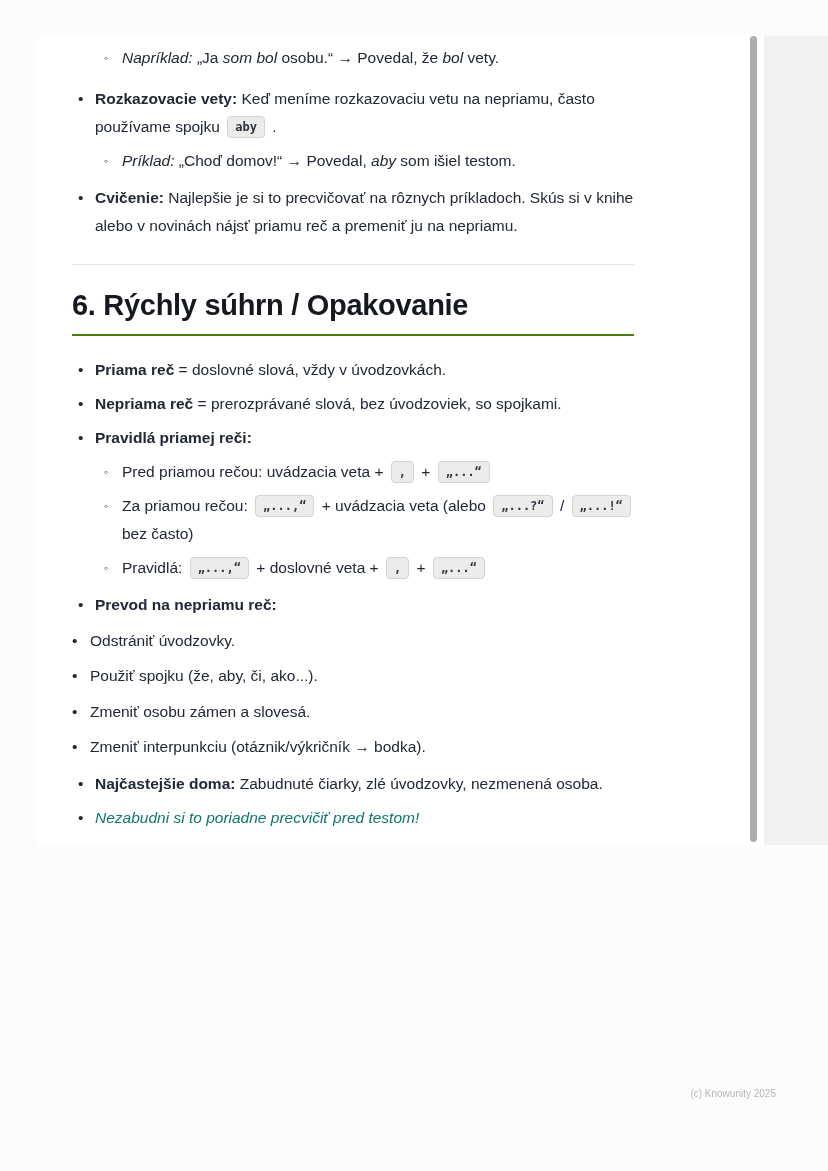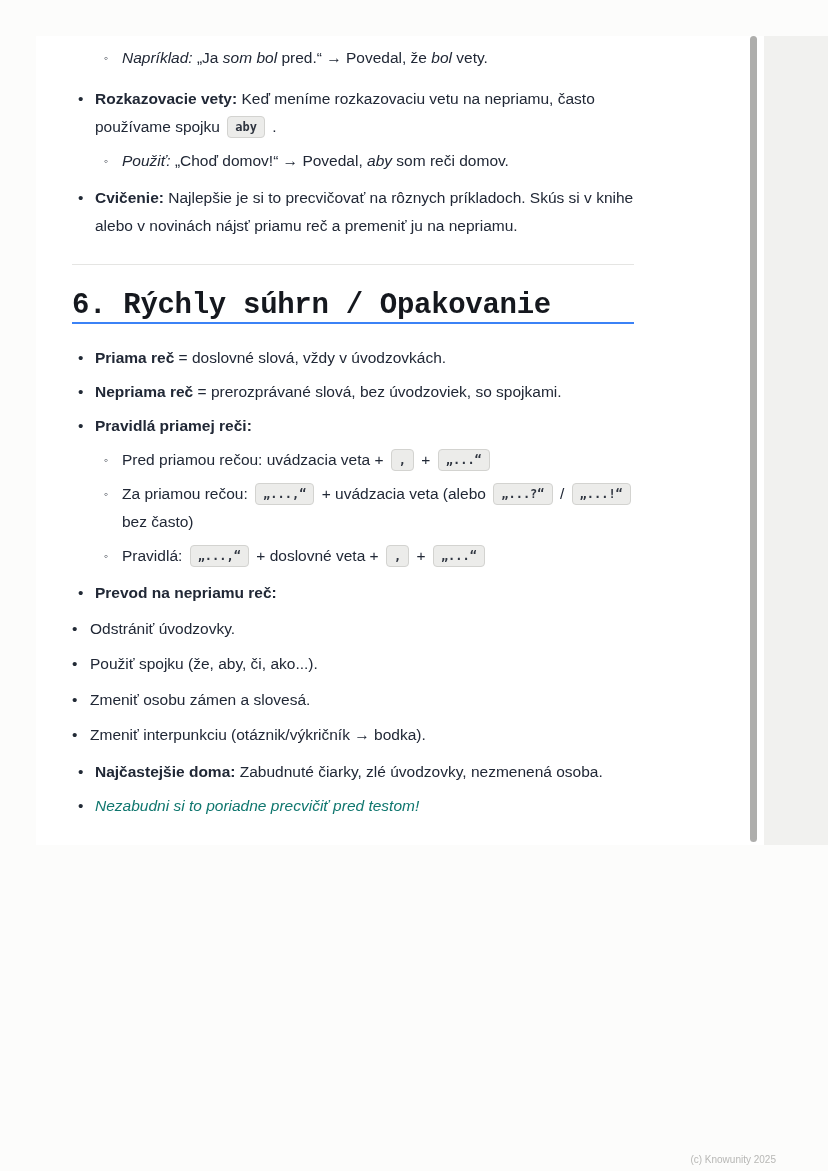--- a/index.html
+++ b/index.html
@@ -40,23 +40,23 @@
     border-top: 1px solid #e5e5e3;
     width: 562px;
     margin: 24px 0 0 0;
   }
   h1.section-heading {
     font-size: 29px;
     font-weight: 700;
     letter-spacing: -0.3px;
     color: #15181e;
     margin: 24px 0 20px 0;
-    border-bottom: 2px solid #3b82f6;
+    padding-bottom: 12px;
+    border-bottom: 2px solid #4d7c0f;
     width: 562px;
-    font-family: Liberation Mono, monospace;
   }
   .seg-b { font-weight: 700; }
   .seg-i { font-style: italic; }
   .seg-c {
     display: inline-block;
     background: #ececea;
     border: 1px solid #d3d3d0;
     border-radius: 4px;
     padding: 0 7px;
     margin: 0 3px;
@@ -74,44 +74,44 @@
     width: 64px; height: 809px;
     background: #f1f1ef;
   }
   .scrollbar-thumb {
     position: absolute; left: 750px; top: 36px;
     width: 7px; height: 806px;
     background: #aeaeac;
     border-radius: 4px;
   }
   .footer-note {
-    position: absolute; right: 52px; top: 1154px;
+    position: absolute; right: 52px; top: 1088px;
     font-size: 10px;
     color: #b7b7b5;
   }
 </style>
 </head>
 <body>
 
 <div class="doc-card">
   <div class="content">
 
     <div class="li l2 mt-sm">
       <span class="marker circle">◦</span>
-      <div class="txt"><span class="seg-i">Napríklad: </span><span class="seg-n">„Ja </span><span class="seg-i">som bol</span><span class="seg-n"> pred.“ → Povedal, že </span><span class="seg-i">bol</span><span class="seg-n"> vety.</span></div>
+      <div class="txt"><span class="seg-i">Napríklad: </span><span class="seg-n">„Ja </span><span class="seg-i">som bol</span><span class="seg-n"> osobu.“ → Povedal, že </span><span class="seg-i">bol</span><span class="seg-n"> vety.</span></div>
     </div>
 
     <div class="li l1 mt-lg">
       <span class="marker">•</span>
       <div class="txt"><span class="seg-b">Rozkazovacie vety: </span><span class="seg-n">Keď meníme rozkazovaciu vetu na nepriamu, často používame spojku </span><span class="seg-c">aby</span><span class="seg-n"> .</span></div>
     </div>
 
     <div class="li l2">
       <span class="marker circle">◦</span>
-      <div class="txt"><span class="seg-i">Použiť: </span><span class="seg-n">„Choď domov!“ → Povedal, </span><span class="seg-i">aby</span><span class="seg-n"> som reči domov.</span></div>
+      <div class="txt"><span class="seg-i">Príklad: </span><span class="seg-n">„Choď domov!“ → Povedal, </span><span class="seg-i">aby</span><span class="seg-n"> som išiel testom.</span></div>
     </div>
 
     <div class="li l1 mt-md">
       <span class="marker">•</span>
       <div class="txt"><span class="seg-b">Cvičenie: </span><span class="seg-n">Najlepšie je si to precvičovať na rôznych príkladoch. Skús si v knihe alebo v novinách nájsť priamu reč a premeniť ju na nepriamu.</span></div>
     </div>
 
     <hr class="hr">
 
     <h1 class="section-heading">6. Rýchly súhrn / Opakovanie</h1>

